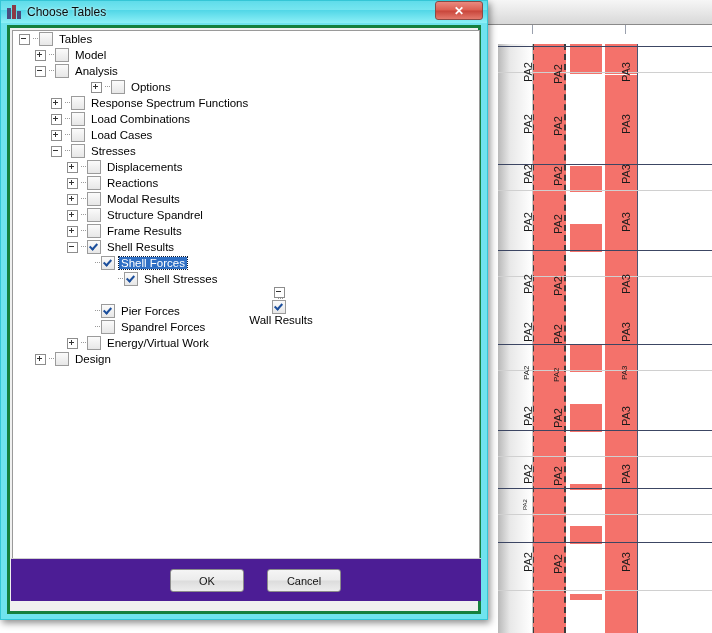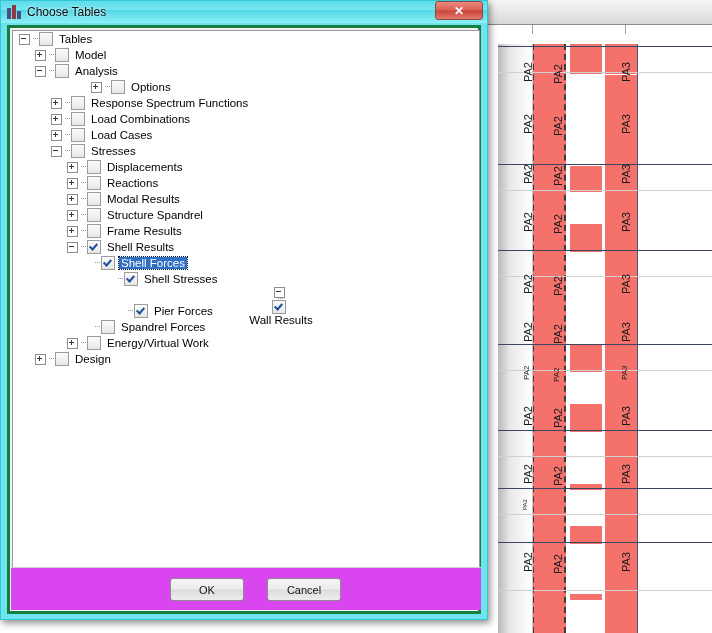--- a/index.html
+++ b/index.html
@@ -125,23 +125,23 @@
   }
   .tree-panel {
     position: absolute; left: 2px; top: 2px;
     width: 468px; height: 541px;
     background: #ffffff;
     border: 1px solid #9a9a9a;
     box-sizing: border-box;
     overflow: hidden;
   }
   .btn-bar {
-    position: absolute; left: 1px; bottom: 1px;
+    position: absolute; left: 1px; bottom: 10px;
     width: 470px; height: 42px;
-    background: #d946ef;
+    background: #4c1d95;
     border-top: 1px solid #cfcfcf;
   }
   .dlg-btn {
     position: absolute; top: 10px;
     width: 74px; height: 23px;
     border: 1px solid #8c8c8c;
     border-radius: 3px;
     background: linear-gradient(to bottom, #f5f5f5 0%, #ececec 48%, #dcdcdc 52%, #ededed 100%);
     font-size: 11px; color: #141414;
     font-family: "Liberation Sans", sans-serif;
@@ -401,21 +401,21 @@
             <span class="dots"></span>
             <span class="chk checked"></span>
             <span class="tlabel">Shell Stresses</span>
           </div>
           <div class="tree-row" style="padding-left: 70px; flex-direction: column;">
             <span class="expander minus"></span>
             <span class="dots"></span>
             <span class="chk checked"></span>
             <span class="tlabel">Wall Results</span>
           </div>
-          <div class="tree-row" style="padding-left: 70px; margin-left: 33px;">
+          <div class="tree-row" style="padding-left: 70px;">
             <span class="expander none"></span>
             <span class="dots"></span>
             <span class="chk checked"></span>
             <span class="tlabel">Pier Forces</span>
           </div>
           <div class="tree-row" style="padding-left: 70px;">
             <span class="expander none"></span>
             <span class="dots"></span>
             <span class="chk"></span>
             <span class="tlabel">Spandrel Forces</span>

